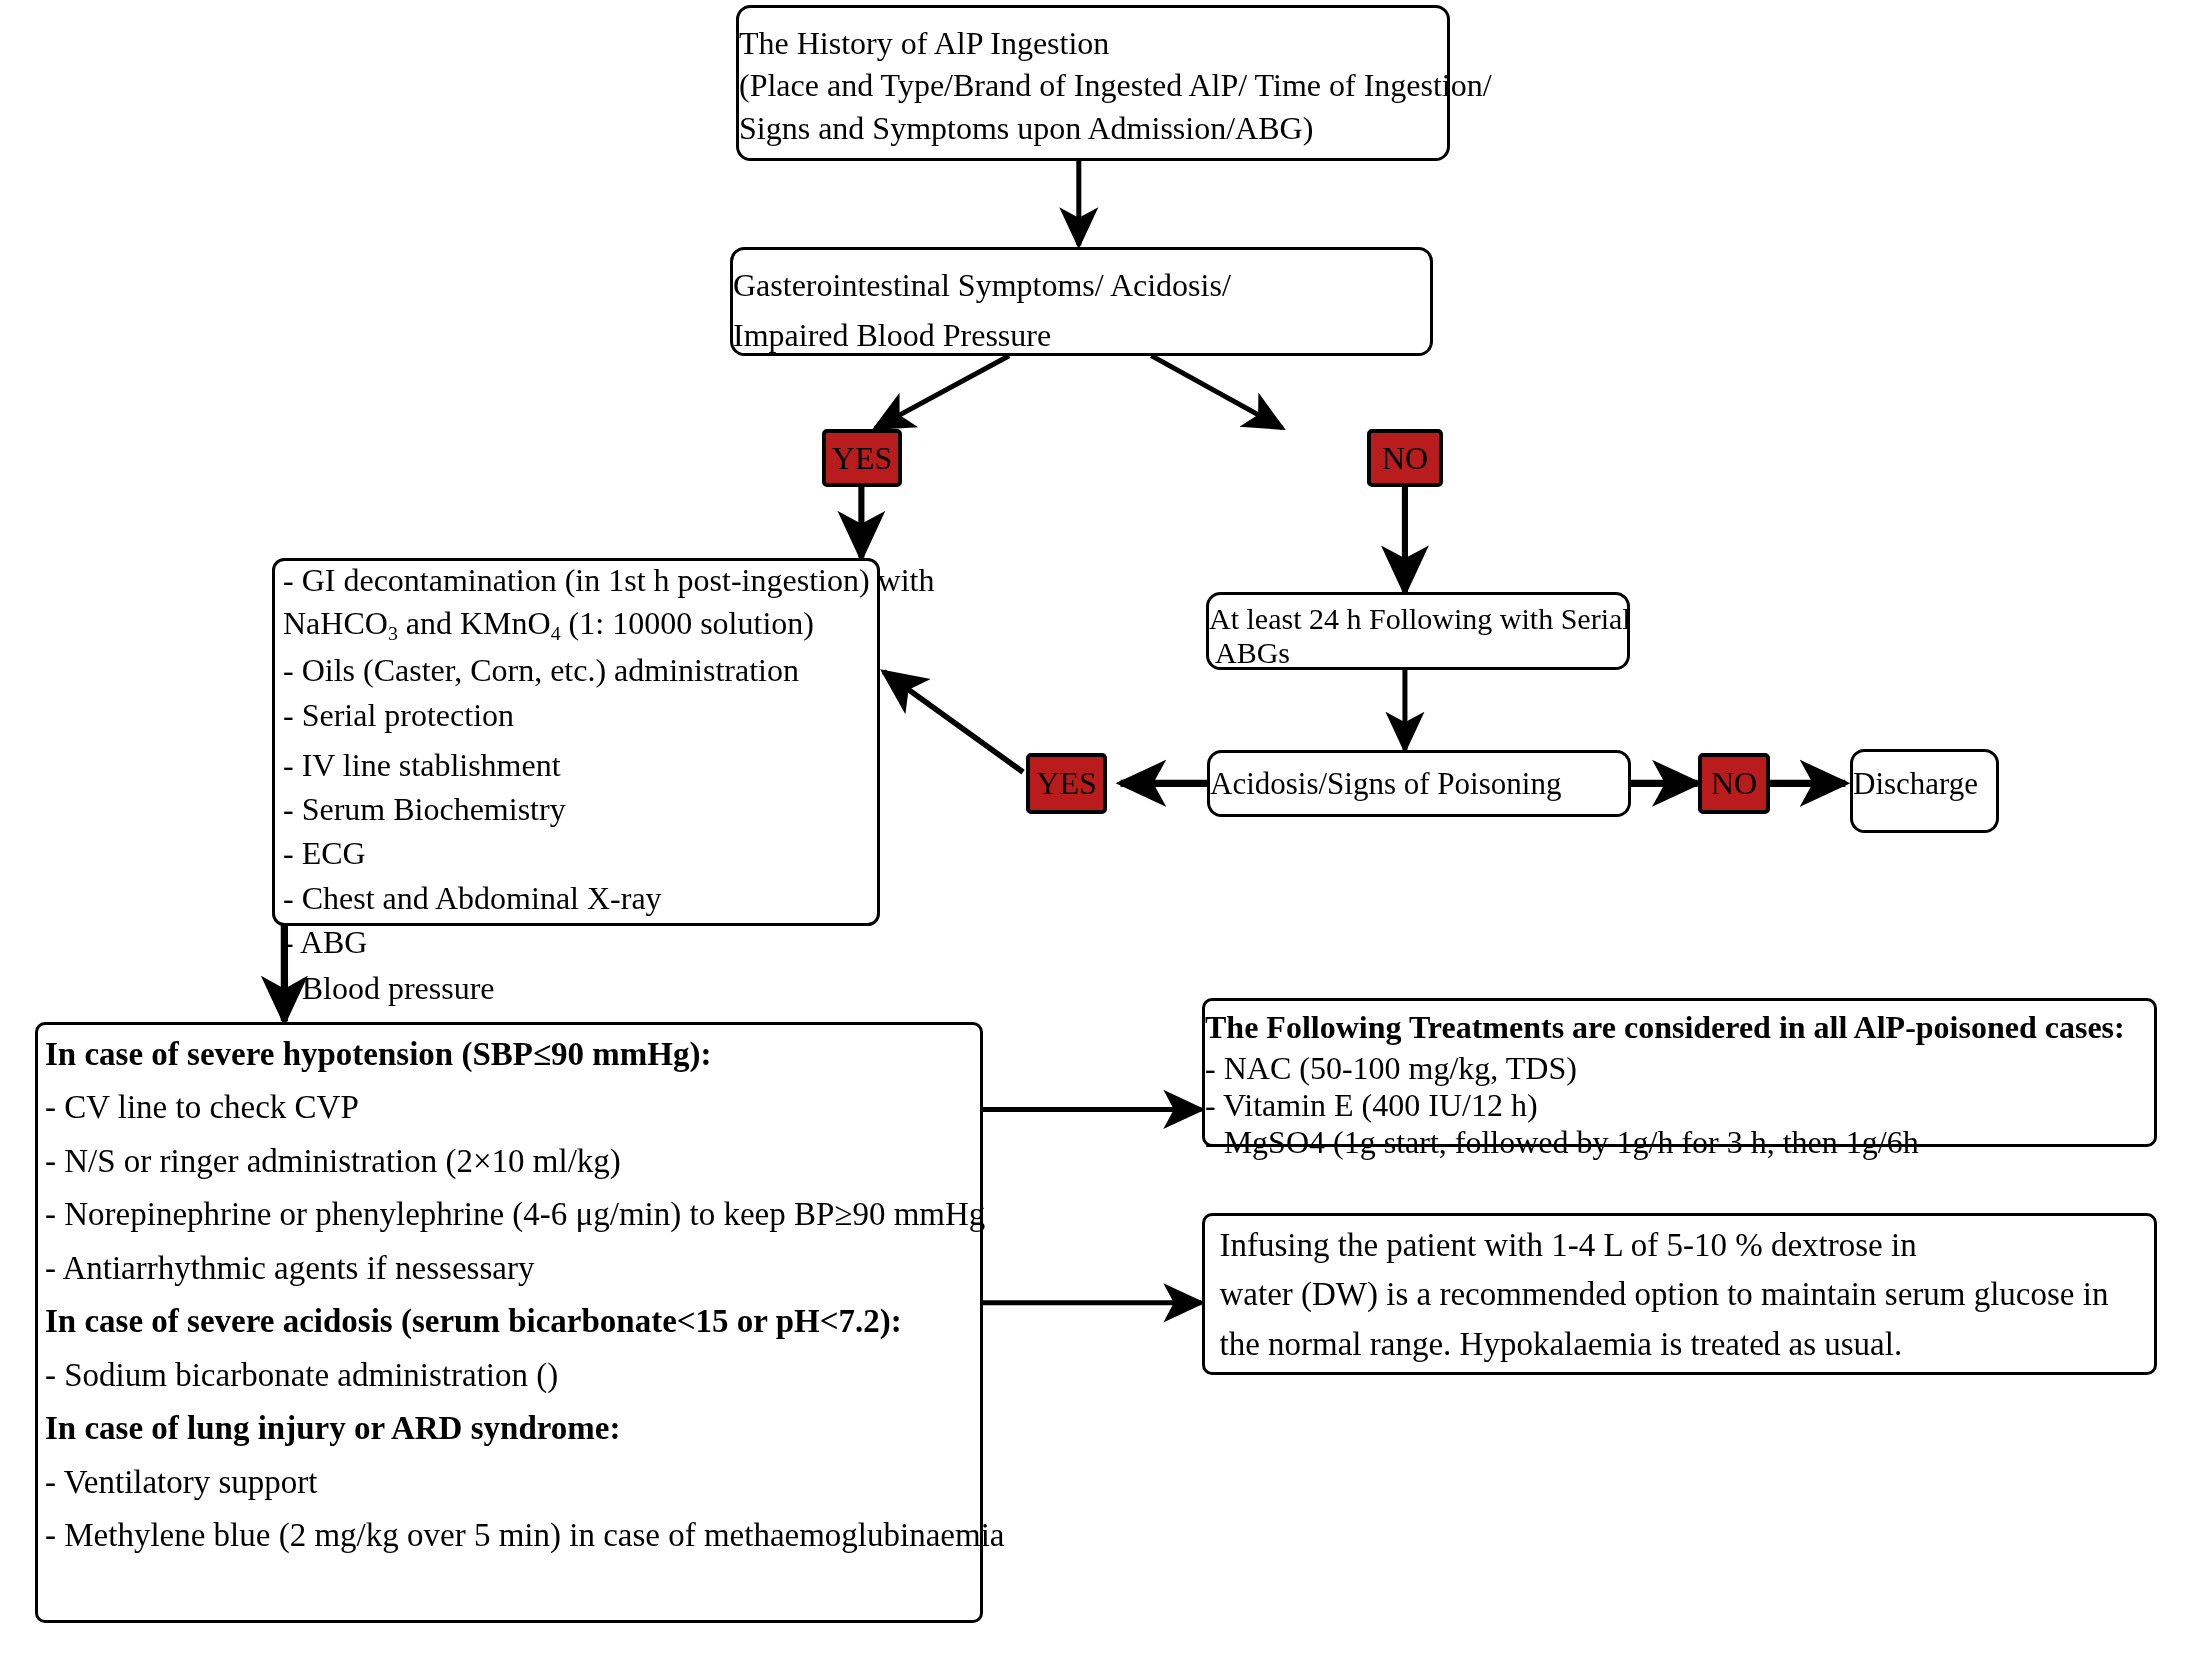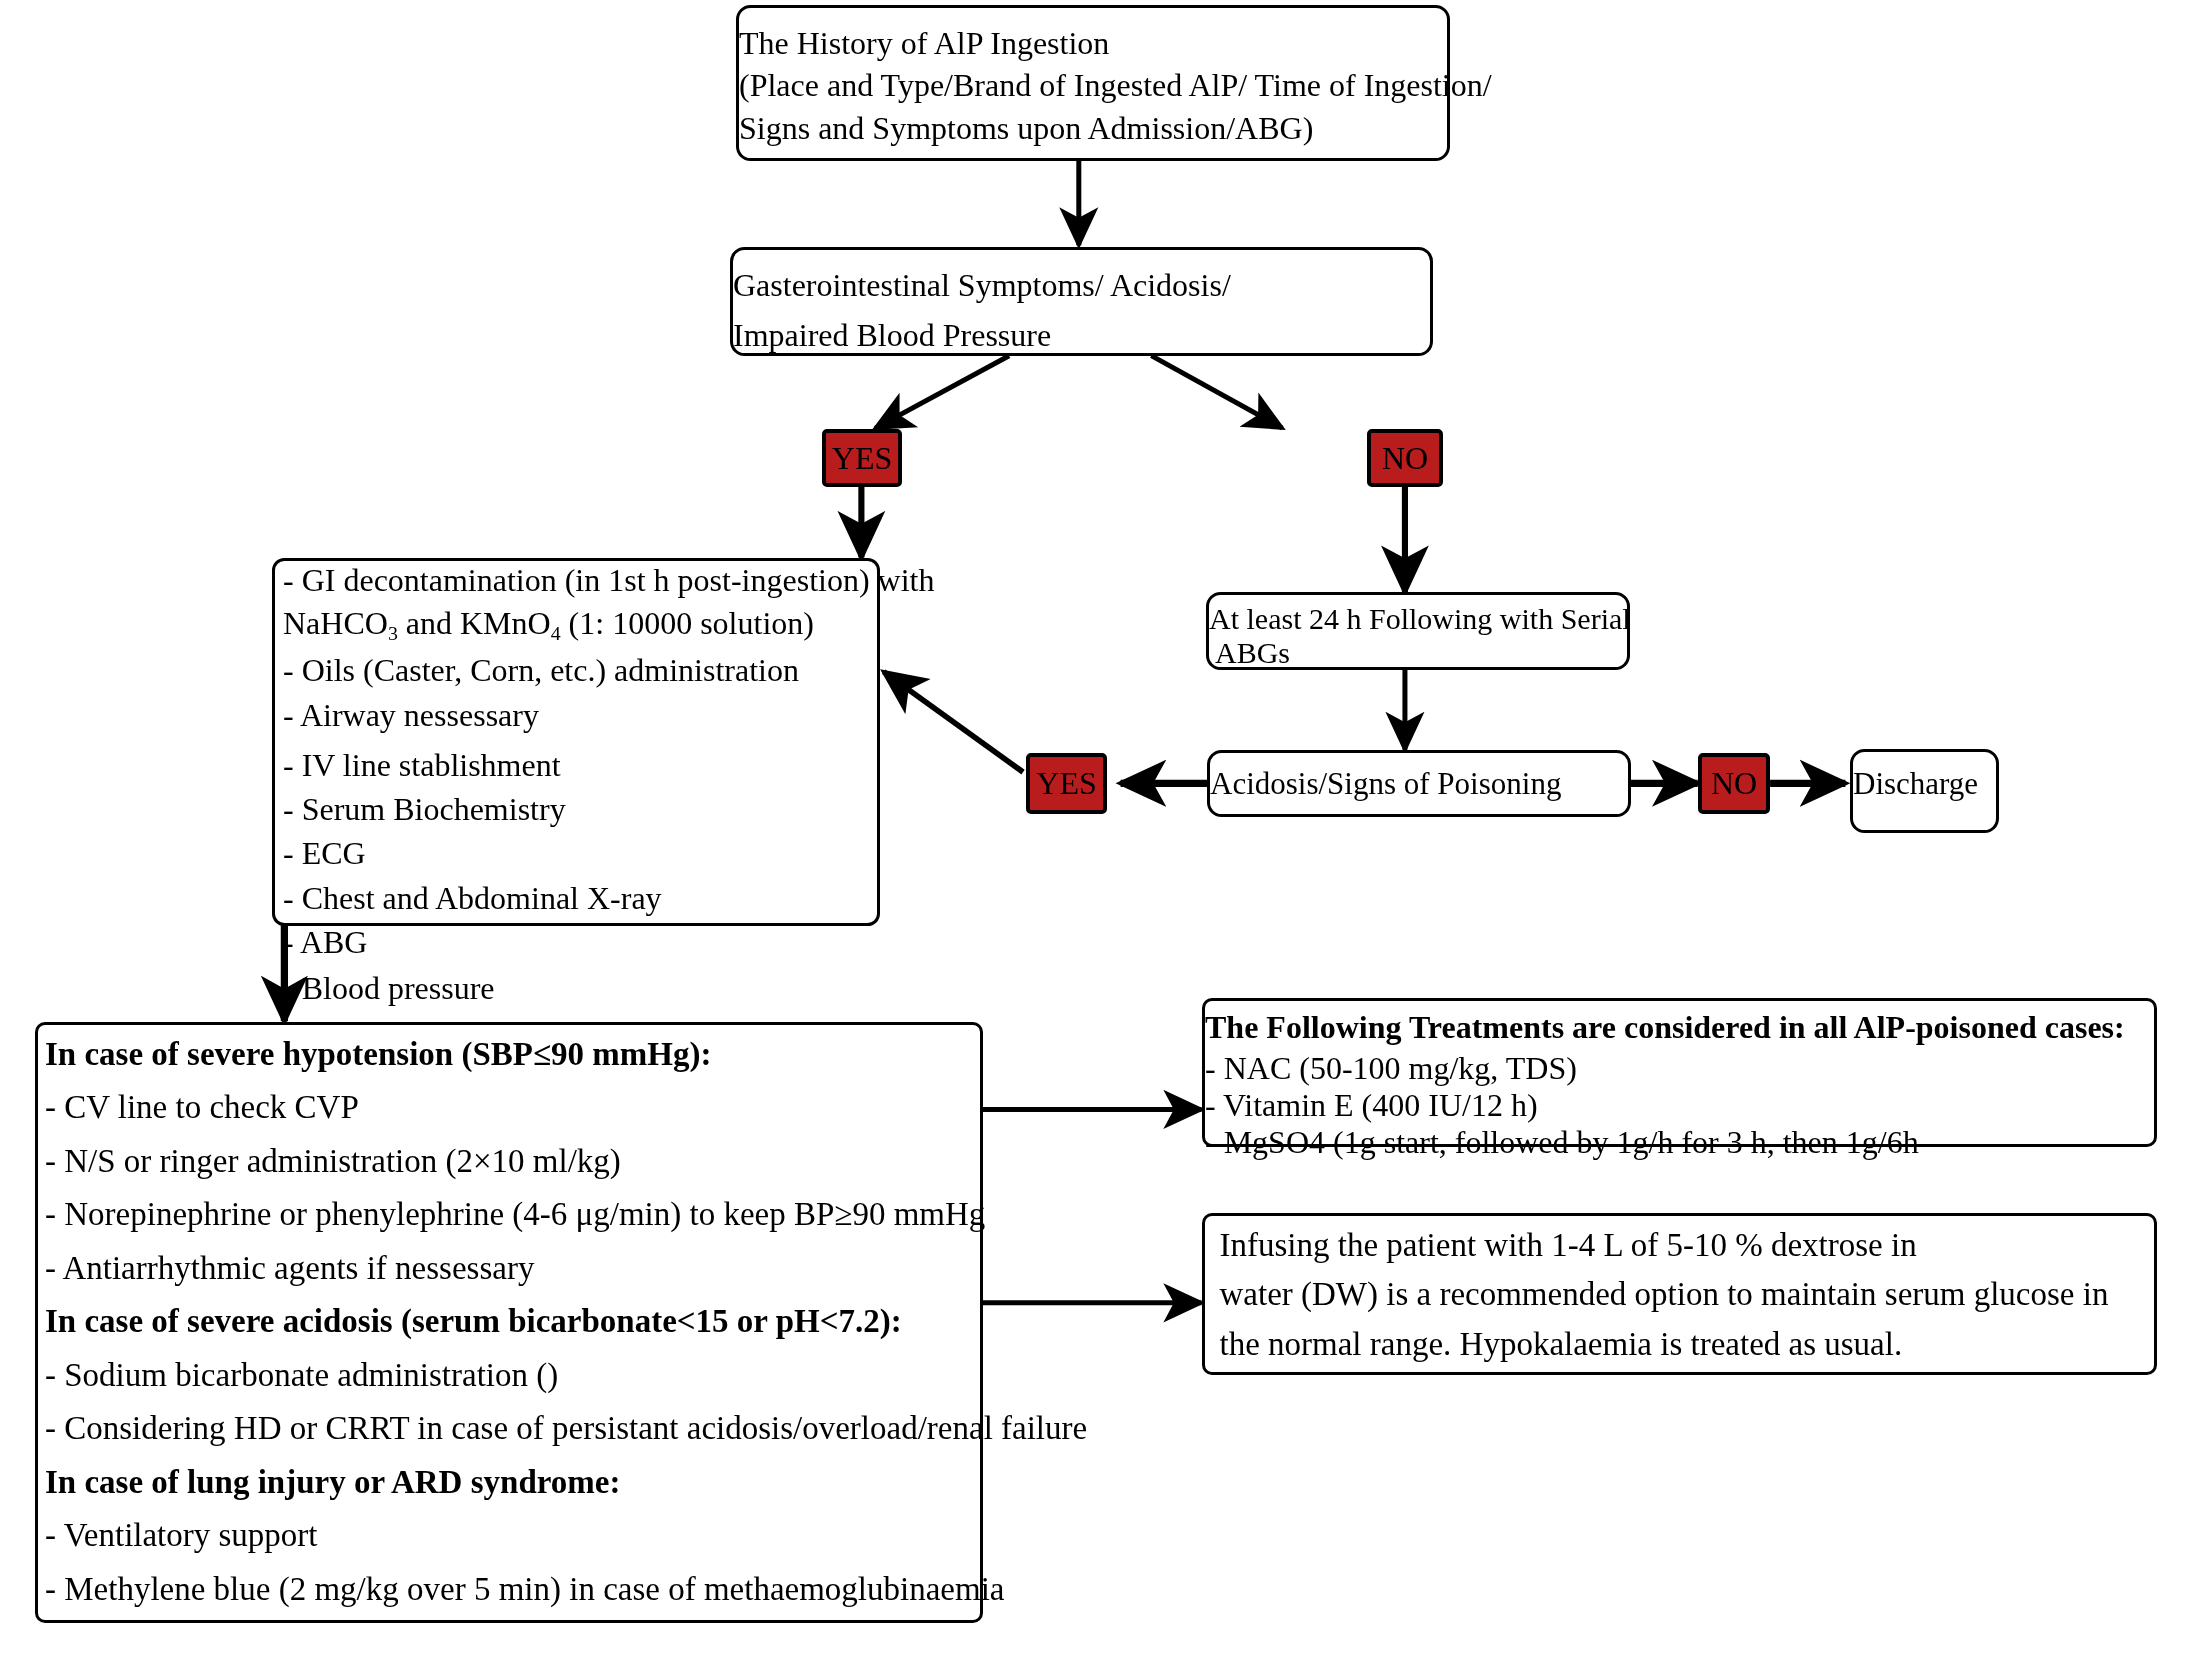--- a/index.html
+++ b/index.html
@@ -90,40 +90,39 @@
   <div class="node" style="left:1850px;top:749px;width:149px;height:84px;">
     <div class="txt ctr lbl" style="left:0;top:15.6px;width:100%;font-size:31px;">Discharge</div>
   </div>
 
   <div class="node" style="left:272px;top:558px;width:608px;height:368px;border-radius:12.3px;">
   </div>
   <div style="position:absolute;left:283px;top:564px;width:599px;">
     <div class="txt lbl" style="position:static;">- GI decontamination (in 1st h post-ingestion) with</div>
     <div class="txt lbl" style="position:static;margin-top:11px;">NaHCO<sub>3</sub> and KMnO<sub>4</sub> (1: 10000 solution)</div>
     <div class="txt lbl" style="position:static;margin-top:11px;">- Oils (Caster, Corn, etc.) administration</div>
-    <div class="txt lbl" style="position:static;margin-top:12.3px;">- Airway nessessary</div>
+    <div class="txt lbl" style="position:static;margin-top:12.3px;">- Serial protection</div>
     <div class="txt lbl" style="position:static;margin-top:18px;">- IV line stablishment</div>
     <div class="txt lbl" style="position:static;margin-top:12.3px;">- Serum Biochemistry</div>
     <div class="txt lbl" style="position:static;margin-top:12.3px;">- ECG</div>
     <div class="txt lbl" style="position:static;margin-top:12.3px;">- Chest and Abdominal X-ray</div>
     <div class="txt lbl" style="position:static;margin-top:12.3px;">- ABG</div>
     <div class="txt lbl" style="position:static;margin-top:14.5px;">- Blood pressure</div>
   </div>
 
   <div class="node" style="left:35px;top:1022px;width:948px;height:601px;border-radius:10px;">
   </div>
   <div style="position:absolute;left:45px;top:1028px;width:942px;">
     <div class="txt big bold" style="position:static;">In case of severe hypotension (SBP≤90 mmHg):</div>
     <div class="txt big" style="position:static;">- CV line to check CVP</div>
     <div class="txt big" style="position:static;">- N/S or ringer administration (2×10 ml/kg)</div>
     <div class="txt big" style="position:static;">- Norepinephrine or phenylephrine (4-6 μg/min) to keep BP≥90 mmHg</div>
     <div class="txt big" style="position:static;">- Antiarrhythmic agents if nessessary</div>
     <div class="txt big bold" style="position:static;">In case of severe acidosis (serum bicarbonate&lt;15 or pH&lt;7.2):</div>
     <div class="txt big" style="position:static;">- Sodium bicarbonate administration ()</div>
-    <div class="txt big" style="position:static;">- Considering HD or CRRT in case of persistant acidosis/overload/renal failure</div>
     <div class="txt big bold" style="position:static;">In case of lung injury or ARD syndrome:</div>
     <div class="txt big" style="position:static;">- Ventilatory support</div>
     <div class="txt big" style="position:static;">- Methylene blue (2 mg/kg over 5 min) in case of methaemoglubinaemia</div>
 
   </div>
 
   <div class="node" style="left:1202px;top:998px;width:955px;height:149px;border-radius:10px;">
     <div class="txt ctr lbl bold" style="left:0;top:10px;width:100%;font-size:32px;">The Following Treatments are considered in all AlP-poisoned cases:</div>
     <div class="txt ctr lbl" style="left:0;top:51px;width:100%;font-size:32px;">- NAC (50-100 mg/kg, TDS)</div>
     <div class="txt ctr lbl" style="left:0;top:88px;width:100%;font-size:32px;">- Vitamin E (400 IU/12 h)</div>

